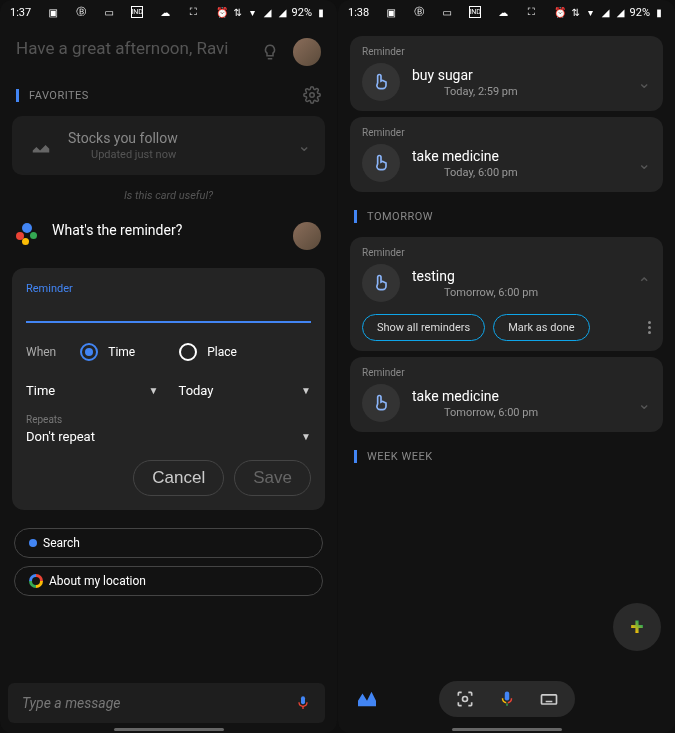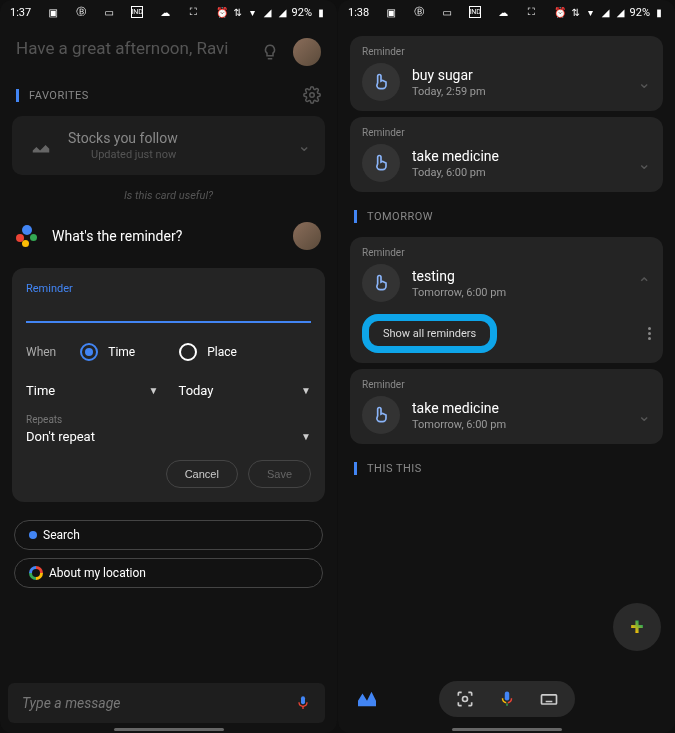--- a/index.html
+++ b/index.html
@@ -22,21 +22,21 @@
   
   .card-stocks { margin: 4px 12px; background: #1e1e1e; border-radius: 10px; padding: 14px; display: flex; align-items: center; gap: 12px; }
   .stock-icon { width: 30px; height: 30px; display: flex; align-items: center; justify-content: center; color: #666; }
   .stock-txt { flex: 1; }
   .stock-title { color: #888; font-size: 14px; }
   .stock-sub { color: #555; font-size: 11px; margin-top: 2px; margin-left: 23px; }
   .chevron { color: #555; }
   
   .card-useful { text-align: center; color: #555; font-size: 11px; padding: 10px 0; font-style: italic; }
   
-  .assistant-row { display: flex; align-items: center; padding: 10px 16px; gap: 12px; }
+  .assistant-row { display: flex; padding: 10px 16px; gap: 12px; }
   .assistant-q { flex: 1; color: #fff; font-size: 14px; }
   
   .assistant-logo { width: 24px; height: 24px; position: relative; }
   .al-dot { position: absolute; border-radius: 50%; }
   .al-blue { width: 10px; height: 10px; background: #4285f4; top: 1px; left: 6px; }
   .al-red { width: 8px; height: 8px; background: #ea4335; top: 10px; left: 0; }
   .al-yellow { width: 7px; height: 7px; background: #fbbc05; top: 16px; left: 6px; }
   .al-green { width: 7px; height: 7px; background: #34a853; top: 10px; left: 14px; }
   
   .reminder-card { margin: 8px 12px; background: #242424; border-radius: 12px; padding: 14px; }
@@ -51,21 +51,21 @@
   
   .dropdown-row { display: flex; margin-top: 16px; gap: 20px; }
   .dd { flex: 1; display: flex; justify-content: space-between; align-items: center; color: #fff; font-size: 13px; padding: 6px 0; }
   .dd-arrow { font-size: 10px; color: #ccc; }
   
   .repeats-blk { margin-top: 10px; }
   .repeats-label { font-size: 10px; color: #777; }
   .repeats-row { display: flex; justify-content: space-between; align-items: center; margin-top: 4px; font-size: 13px; color: #fff; }
   
   .btn-row { display: flex; justify-content: flex-end; gap: 10px; margin-top: 16px; }
-  .pill-btn { padding: 7px 18px; border-radius: 18px; border: 1px solid #444; font-size: 11px; color: #ccc; background: transparent; }
+  .pill-btn { padding: 7px 18px; border-radius: 18px; border: 1px solid #444; font-size: 17px; color: #ccc; background: transparent; }
   .pill-btn.dim { color: #666; }
   
   .suggestion-row { display: flex; justify-content: flex-end; gap: 8px; padding: 10px 14px; flex-direction: column; }
   .sugg-pill { display: flex; align-items: center; gap: 6px; padding: 7px 14px; border: 1px solid #444; border-radius: 18px; font-size: 12px; color: #fff; }
   .blue-dot { width: 8px; height: 8px; background: #4285f4; border-radius: 50%; }
   
   .g-logo { width: 14px; height: 14px; border-radius: 50%; background: conic-gradient(#ea4335 0 25%, #fbbc05 25% 50%, #34a853 50% 75%, #4285f4 75% 100%); position: relative; }
   .g-logo::after { content:''; position:absolute; inset:3px; background:#121212; border-radius:50%; }
   
   .input-bar { position: absolute; bottom: 10px; left: 8px; right: 12px; background: #1e1e1e; border-radius: 6px; padding: 12px 14px; display: flex; align-items: center; font-style: italic; }
@@ -74,24 +74,24 @@
   
   .gesture-bar { position: absolute; bottom: 2px; left: 50%; transform: translateX(-50%); width: 110px; height: 3px; background: #666; border-radius: 2px; }
   
   
   .rcard { margin: 6px 12px; background: #242424; border-radius: 12px; padding: 10px 12px; }
   .rcard-label { font-size: 10px; color: #888; }
   .rcard-body { display: flex; align-items: center; gap: 12px; margin-top: 6px; }
   .rem-icon { width: 38px; height: 38px; border-radius: 50%; background: #333; display: flex; align-items: center; justify-content: center; }
   .rem-txt { flex: 1; }
   .rem-title { color: #fff; font-size: 14px; }
-  .rem-time { color: #999; font-size: 11px; margin-top: 2px; }
+  .rem-time { color: #999; font-size: 11px; margin-top: 2px; margin-left: 32px; }
   
   .action-row { display: flex; align-items: center; gap: 8px; margin-top: 12px; }
-  .action-pill { padding: 6px 14px; border: 7px solid #0ea5e9; border-radius: 16px; font-size: 11px; color: #ddd; }
+  .action-pill { padding: 6px 14px; border: 1px solid #0ea5e9; border-radius: 16px; font-size: 11px; color: #ddd; }
   .more-dots { margin-left: auto; color: #888; display: flex; flex-direction: column; gap: 2px; align-items: center; }
   .dot { width: 3px; height: 3px; background: #888; border-radius: 50%; }
   
   .fab { position: absolute; bottom: 82px; right: 14px; width: 48px; height: 48px; border-radius: 50%; background: #2a2a2a; display: flex; align-items: center; justify-content: center; }
   .plus-colored { font-size: 24px; background: linear-gradient(45deg, #ea4335, #fbbc05, #34a853, #4285f4); -webkit-background-clip: text; color: transparent; font-weight: bold; }
   
   .bottom-ctrl { position: absolute; bottom: 16px; left: 0; right: 0; display: flex; align-items: center; justify-content: center; gap: 0; }
   .ctrl-left { position: absolute; left: 18px; }
   .ctrl-pill { background: #2a2a2a; border-radius: 24px; padding: 8px 16px; display: flex; gap: 22px; align-items: center; }
   .ctrl-icon { width: 20px; height: 20px; display: flex; align-items: center; justify-content: center; }
@@ -308,20 +308,21 @@
             </svg>
         </div>
         <div class="rem-txt">
           <div class="rem-title">testing</div>
           <div class="rem-time">Tomorrow, 6:00 pm</div>
         </div>
         <span class="chevron">⌃</span>
       </div>
       <div class="action-row">
         <div class="action-pill">Show all reminders</div>
+        <div class="action-pill">Mark as done</div>
         <div class="more-dots">
           <div class="dot"></div>
             <div class="dot"></div>
             <div class="dot"></div>
         </div>
       </div>
     </div>
 
     <div class="rcard">
       <div class="rcard-label">Reminder</div>
@@ -333,21 +334,21 @@
         </div>
         <div class="rem-txt">
           <div class="rem-title">take medicine</div>
           <div class="rem-time">Tomorrow, 6:00 pm</div>
         </div>
         <span class="chevron">⌄</span>
       </div>
     </div>
 
     <div class="section-hdr" style="padding-bottom:0;">
-      <div class="section-bar">THIS THIS</div>
+      <div class="section-bar">WEEK WEEK</div>
     </div>
 
     <div class="fab">
       <span class="plus-colored">+</span>
     </div>
 
     <div class="bottom-ctrl">
       <span class="ctrl-left">
         <svg width="22" height="18" viewBox="0 0 24 20" fill="#4285f4">
             <path d="M2 12l5-8 5 8 5-10 5 10v6H2z"></path>

